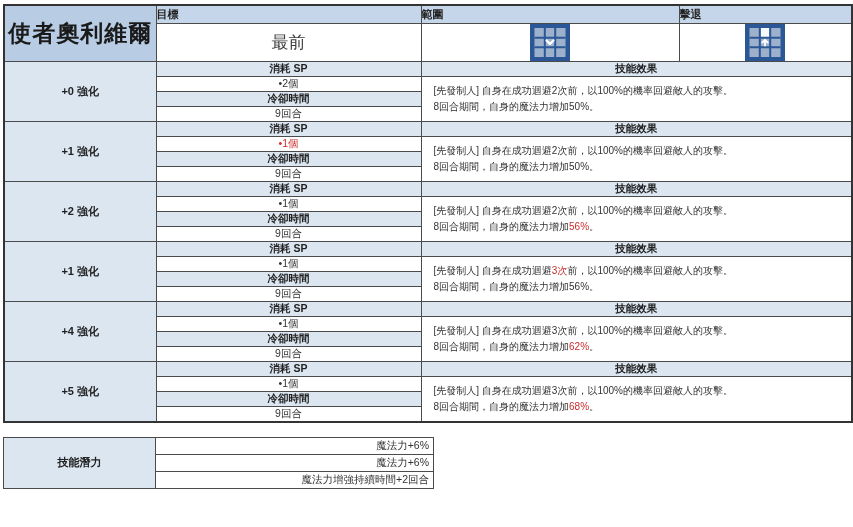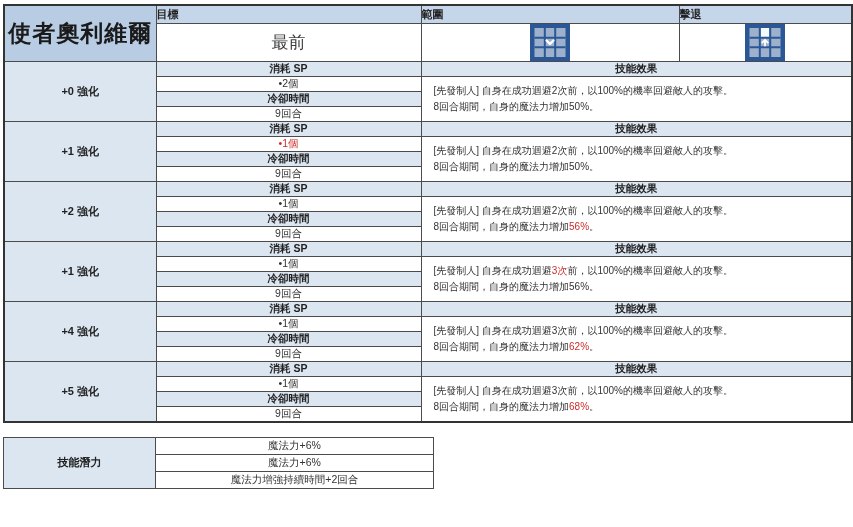--- a/index.html
+++ b/index.html
@@ -60,21 +60,21 @@
   .potential-table { width: 430px; margin-top: 14px; border: 1.5px solid #333; }
   .potential-table col.p1 { width: 152px; }
   .potential-table col.p2 { width: 278px; }
   tr.pr { height: 16px; }
   .pot-label {
     background: #dce6f1; text-align: center; vertical-align: middle;
     font-size: 11px; font-weight: bold; color: #222;
   }
   .pot-val {
     background: #fff; font-size: 10.5px; color: #333;
-    padding: 1px 4px; vertical-align: middle; text-align: center;
+    padding: 1px 4px; vertical-align: middle; text-align: right;
   }
   svg { display: block; margin: 0 auto; }
 </style>
 </head>
 <body>
 
 <div class="wrap">
 
   <table class="skill-table">
     <colgroup>

